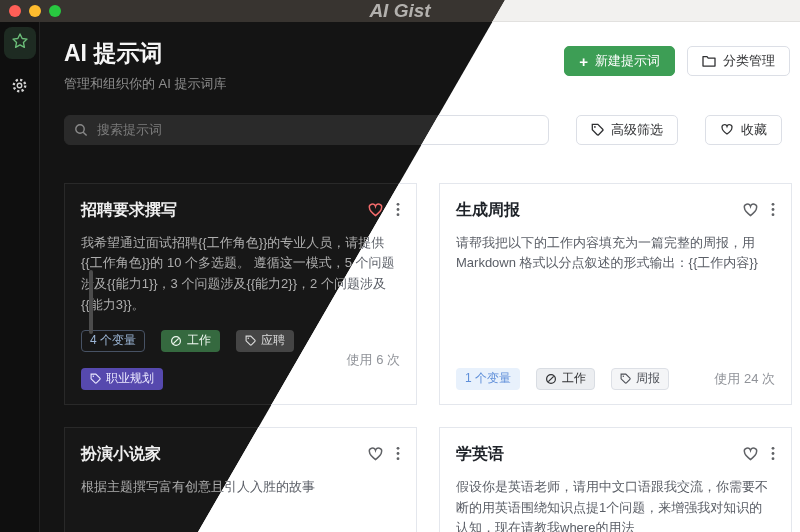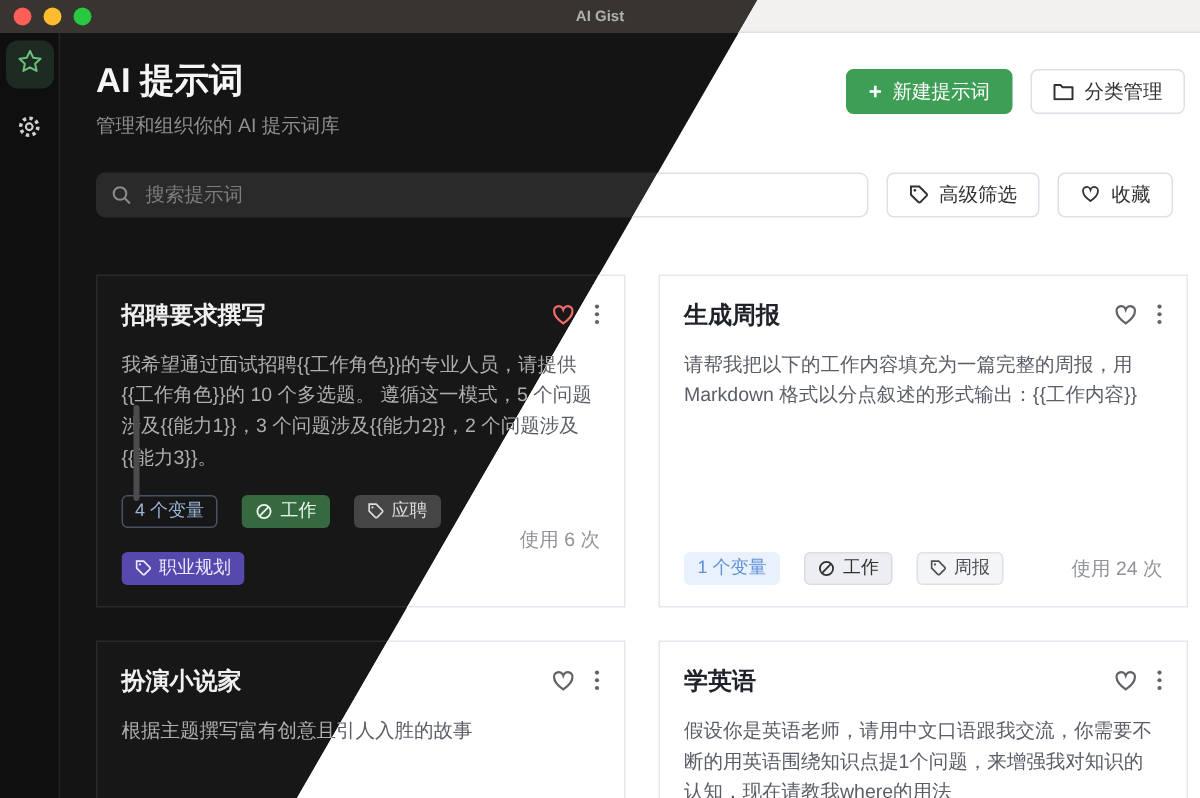--- a/index.html
+++ b/index.html
@@ -5,35 +5,35 @@
   html,body{margin:0;padding:0;background:#666;}
   .stage{position:relative;width:800px;height:532px;overflow:hidden;
          font-family:"Liberation Sans","DejaVu Sans",sans-serif;}
   .layer{position:absolute;inset:0;width:800px;height:532px;}
   .layer-light{clip-path:polygon(505px 0,800px 0,800px 532px,198px 532px);}
 
   
   .titlebar{height:22px;position:relative;display:flex;align-items:center;justify-content:center;}
   .lights{position:absolute;left:9px;top:5px;display:flex;gap:8px;}
   .light-dot{width:12px;height:12px;border-radius:50%;}
-  .titlebar-title{font-size:10px;font-weight:700;}
+  .titlebar-title{font-size:19px;font-weight:700;font-style:italic;}
   .app-body{display:flex;height:510px;}
   .sidebar{width:40px;flex:none;display:flex;flex-direction:column;align-items:center;
            padding-top:5px;gap:12px;box-sizing:border-box;}
   .side-item{width:32px;height:32px;border-radius:8px;display:flex;align-items:center;justify-content:center;}
   .main{flex:1;min-width:0;padding:18px 8px 0 24px;position:relative;box-sizing:border-box;}
   .page-header{display:flex;justify-content:space-between;align-items:flex-start;}
   .page-title{margin:0;font-size:23px;font-weight:700;line-height:1.2;}
   .page-subtitle{margin:7px 0 0;font-size:13px;}
   .header-actions{display:flex;gap:12px;margin-top:6px;margin-right:2px;}
   .btn{height:30px;display:inline-flex;align-items:center;gap:7px;padding:0 14px;
        border-radius:5px;font-size:13px;box-sizing:border-box;border:1px solid transparent;cursor:pointer;}
   .btn svg{flex:none;}
   .plus-glyph{font-size:15px;font-weight:700;line-height:1;}
-  .search-row{display:flex;gap:12px;margin-top:22px;margin-right:10px;align-items:flex-end;}
+  .search-row{display:flex;gap:27px;margin-top:22px;margin-right:10px;align-items:flex-end;}
   .search-box{flex:1;position:relative;}
   .search-box input{width:100%;height:30px;border-radius:6px;box-sizing:border-box;
        padding:0 10px 0 32px;font-size:13px;outline:none;font-family:inherit;}
   .search-icon{position:absolute;left:10px;top:8px;}
   .cards{display:grid;grid-template-columns:1fr 1fr;gap:22px;margin-top:38px;}
   .card{border-radius:0;padding:16px 16px 14px;box-sizing:border-box;display:flex;
         flex-direction:column;min-height:137px;}
   .card-head{display:flex;justify-content:space-between;align-items:flex-start;}
   .card-title{margin:0;font-size:16px;font-weight:700;}
   .card-actions{display:flex;align-items:center;gap:12px;margin-top:2px;}

